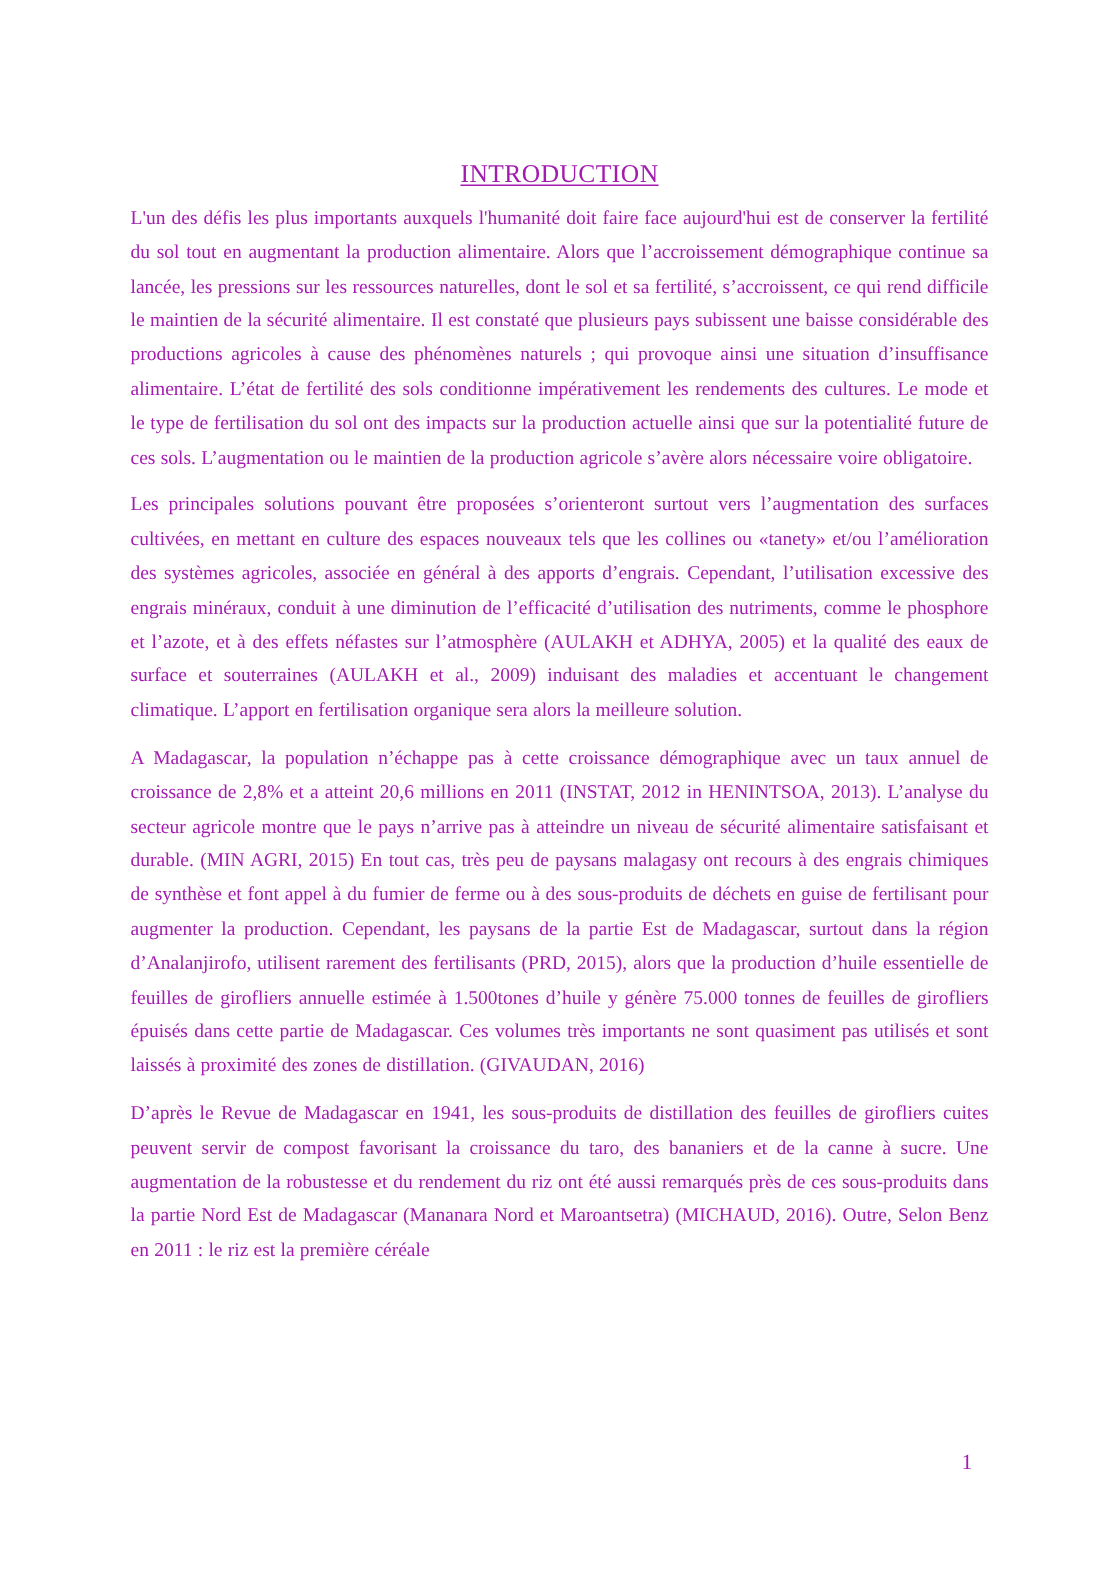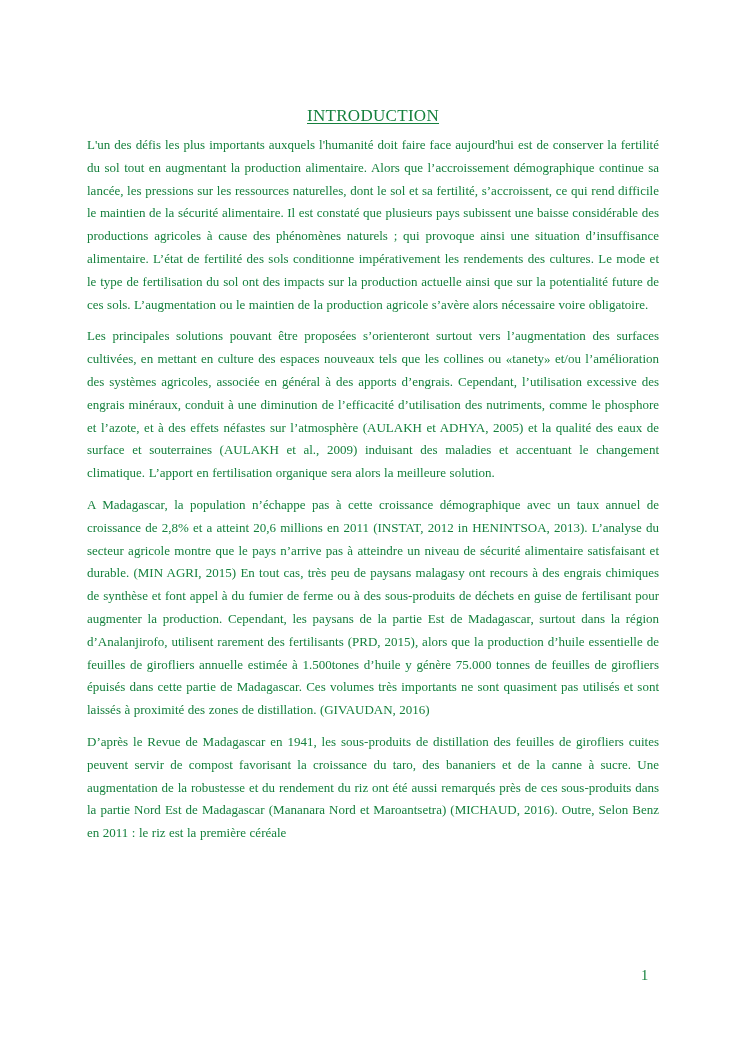--- a/index.html
+++ b/index.html
@@ -11,21 +11,21 @@
     width: 745px;
     height: 1053px;
     overflow: hidden;
   }
   .page {
     position: relative;
     width: 745px;
     height: 1053px;
     background: #ffffff;
     font-family: "Liberation Serif", "DejaVu Serif", serif;
-    color: #15803d;
+    color: #a21caf;
   }
   .content {
     position: absolute;
     left: 87px;
     top: 104px;
     width: 572px;
   }
   .doc-title {
     font-size: 17px;
     font-weight: normal;

